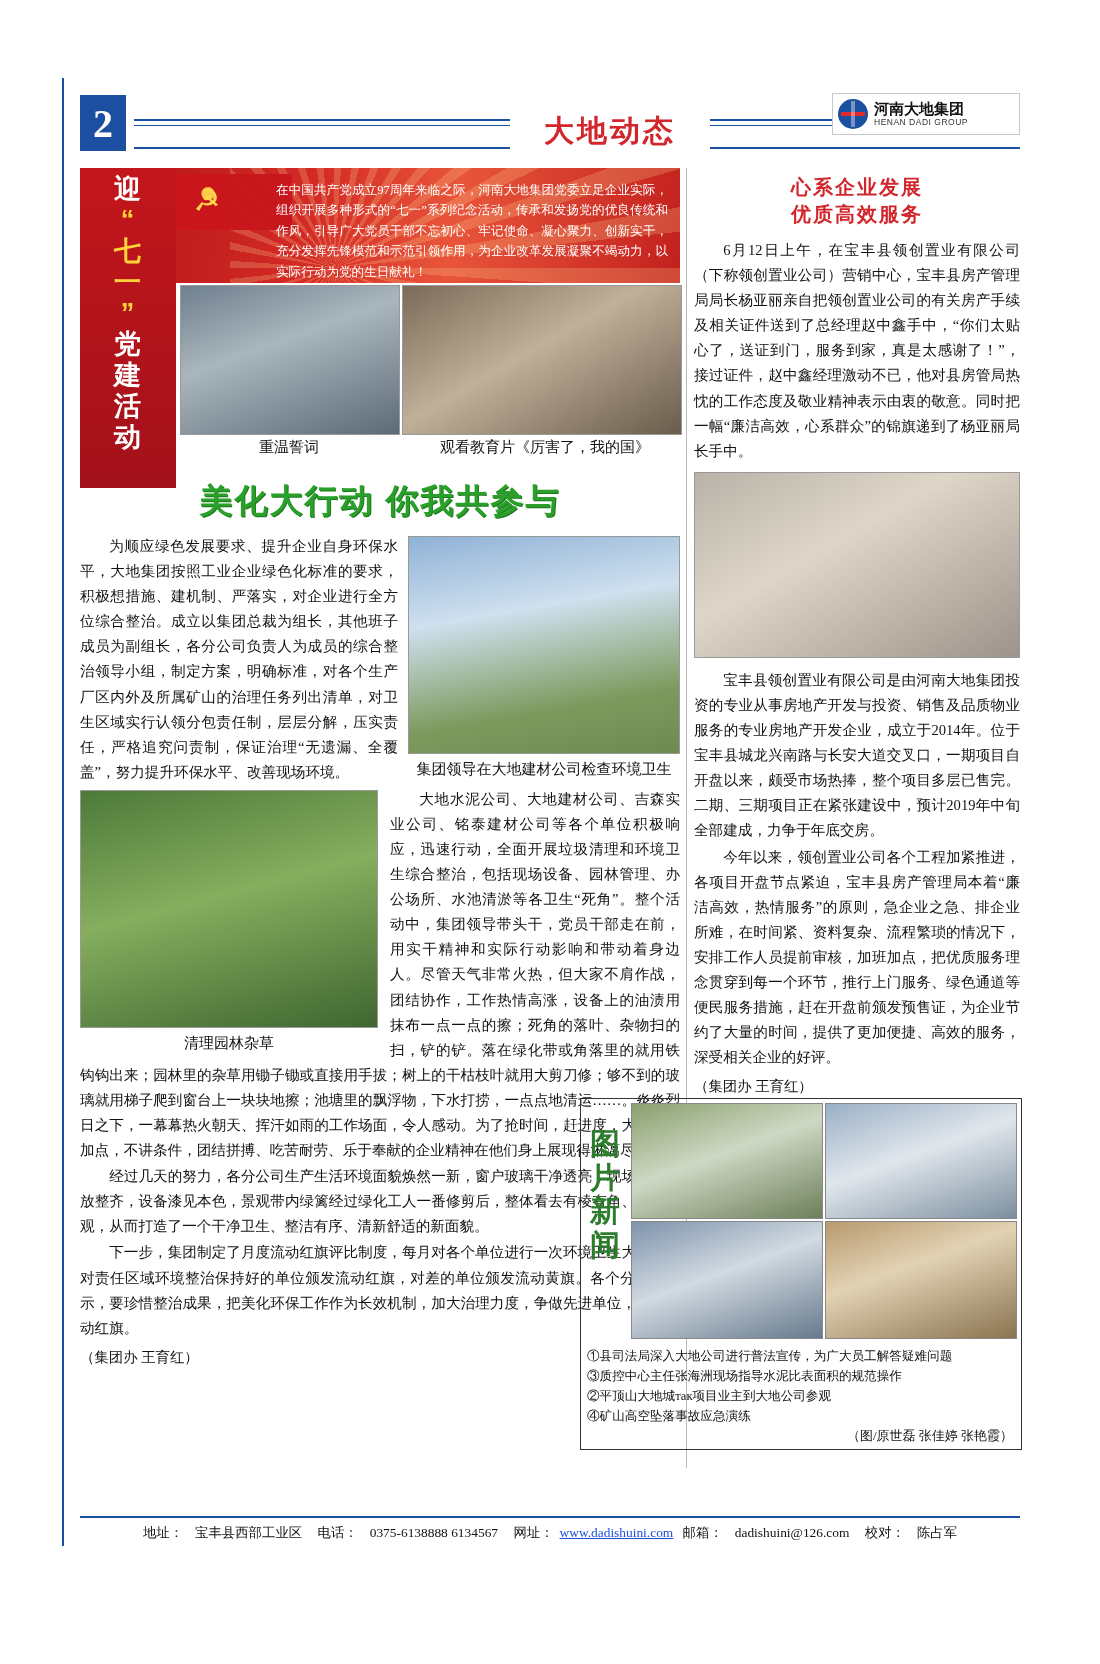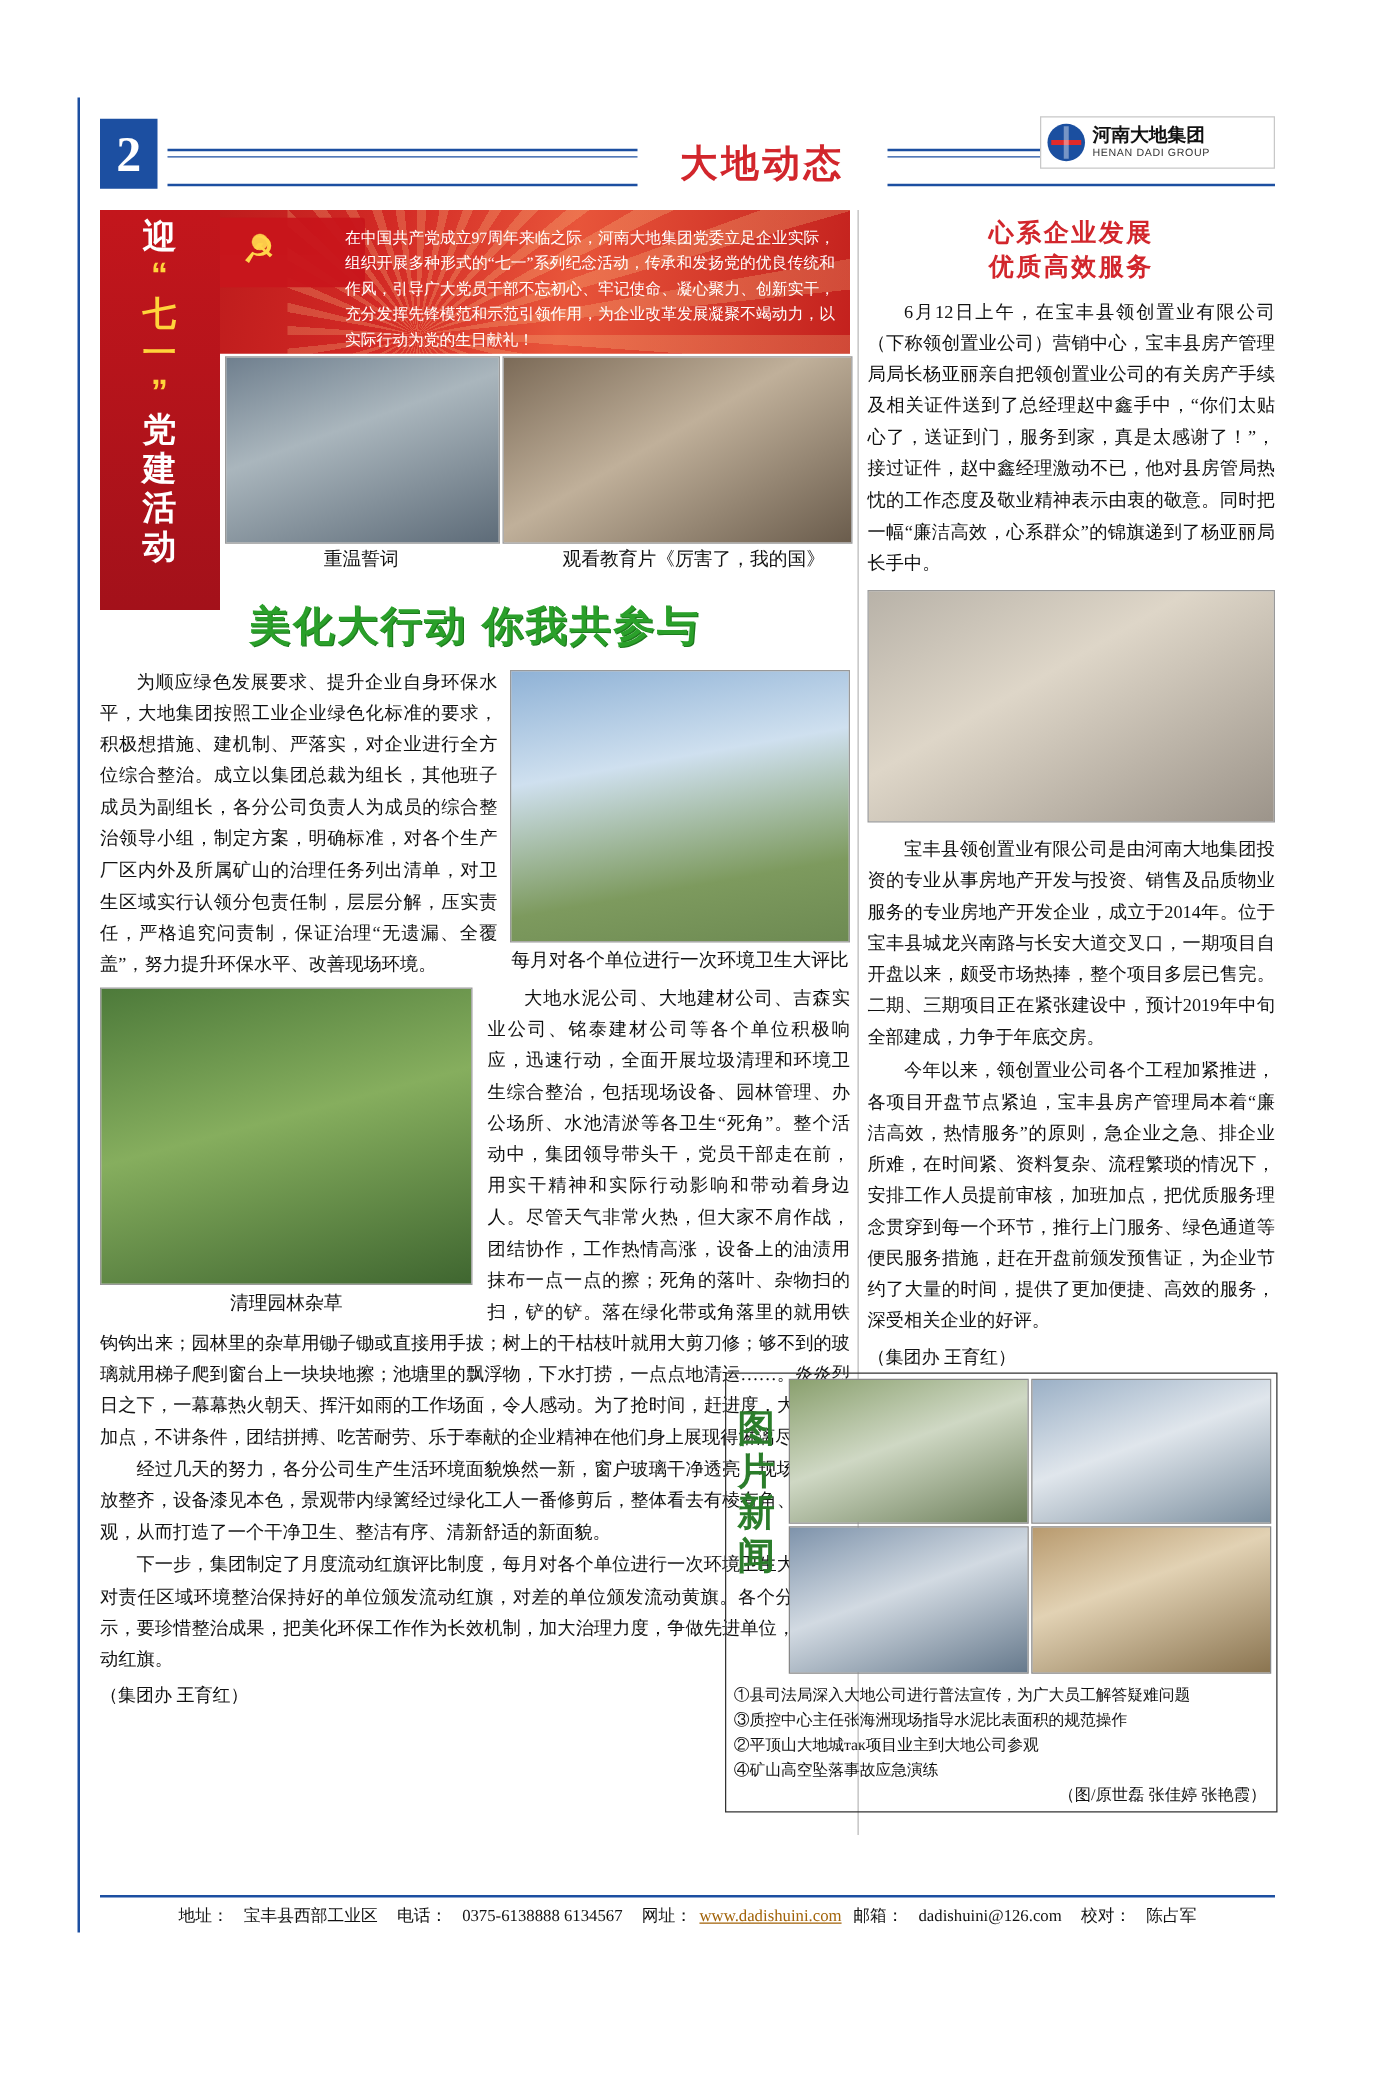--- a/index.html
+++ b/index.html
@@ -138,21 +138,21 @@
   .newslist{position:absolute;left:6px;top:248px;width:428px;font-size:12.6px;line-height:1.58;}
   .newslist div{white-space:nowrap;}
   .newscredit{position:absolute;right:8px;bottom:4px;font-size:13px;}
 
   
   .footrule{position:absolute;left:80px;top:1516px;width:940px;height:2px;background:#1c4fa1;}
   .footer{
     position:absolute;left:80px;top:1524px;width:940px;text-align:center;
     font-size:13.4px;color:#111;
   }
-  .footer a{color:#a16207;text-decoration:underline;}
+  .footer a{color:#1d4ed8;text-decoration:underline;}
   .footer span{margin:12px 6px;}
   .borderframe{position:absolute;left:62px;top:78px;width:976px;height:1468px;border-left:2px solid #1c4fa1;}
 </style>
 </head>
 <body>
 
 <div class="page">
 
   <div class="borderframe"></div>
 
@@ -190,29 +190,29 @@
       <span>党</span>
       <span>建</span>
       <span>活</span>
       <span>动</span>
     </div>
 
     <div class="photorow">
       <div class="ph p-meet1" style="left:100px;top:0;width:218px;height:148px;"></div>
       <div class="ph p-meet2" style="left:322px;top:0;width:278px;height:148px;"></div>
       <div class="cap" style="position:absolute;left:100px;top:150px;width:218px;">重温誓词</div>
-      <div class="cap" style="position:absolute;left:336px;top:150px;width:278px;text-align:center;">观看教育片《厉害了，我的国》</div>
+      <div class="cap" style="position:absolute;left:326px;top:150px;width:278px;text-align:center;">观看教育片《厉害了，我的国》</div>
     </div>
 
     <div class="headline">美化大行动  你我共参与</div>
 
     <div class="body-text">
       <div class="float-right" style="width:272px;">
         <div class="ph p-walk" style="position:relative;width:270px;height:216px;"></div>
-        <div class="cap">每月对各个单位进行一次环境卫生大评比</div>
+        <div class="cap">集团领导在大地建材公司检查环境卫生</div>
       </div>
       <p>为顺应绿色发展要求、提升企业自身环保水平，大地集团按照工业企业绿色化标准的要求，积极想措施、建机制、严落实，对企业进行全方位综合整治。成立以集团总裁为组长，其他班子成员为副组长，各分公司负责人为成员的综合整治领导小组，制定方案，明确标准，对各个生产厂区内外及所属矿山的治理任务列出清单，对卫生区域实行认领分包责任制，层层分解，压实责任，严格追究问责制，保证治理“无遗漏、全覆盖”，努力提升环保水平、改善现场环境。</p>
 
       <div class="float-left" style="width:298px;">
         <div class="ph p-garden" style="position:relative;width:296px;height:236px;"></div>
         <div class="cap">清理园林杂草</div>
       </div>
       <p>大地水泥公司、大地建材公司、吉森实业公司、铭泰建材公司等各个单位积极响应，迅速行动，全面开展垃圾清理和环境卫生综合整治，包括现场设备、园林管理、办公场所、水池清淤等各卫生“死角”。整个活动中，集团领导带头干，党员干部走在前，用实干精神和实际行动影响和带动着身边人。尽管天气非常火热，但大家不肩作战，团结协作，工作热情高涨，设备上的油渍用抹布一点一点的擦；死角的落叶、杂物扫的扫，铲的铲。落在绿化带或角落里的就用铁钩钩出来；园林里的杂草用锄子锄或直接用手拔；树上的干枯枝叶就用大剪刀修；够不到的玻璃就用梯子爬到窗台上一块块地擦；池塘里的飘浮物，下水打捞，一点点地清运……。炎炎烈日之下，一幕幕热火朝天、挥汗如雨的工作场面，令人感动。为了抢时间，赶进度，大家加班加点，不讲条件，团结拼搏、吃苦耐劳、乐于奉献的企业精神在他们身上展现得淋漓尽致。</p>
       <p>经过几天的努力，各分公司生产生活环境面貌焕然一新，窗户玻璃干净透亮，现场物品摆放整齐，设备漆见本色，景观带内绿篱经过绿化工人一番修剪后，整体看去有棱有角、造型美观，从而打造了一个干净卫生、整洁有序、清新舒适的新面貌。</p>
       <p>下一步，集团制定了月度流动红旗评比制度，每月对各个单位进行一次环境卫生大评比，对责任区域环境整治保持好的单位颁发流动红旗，对差的单位颁发流动黄旗。各个分公司表示，要珍惜整治成果，把美化环保工作作为长效机制，加大治理力度，争做先进单位，力夺流动红旗。</p>

